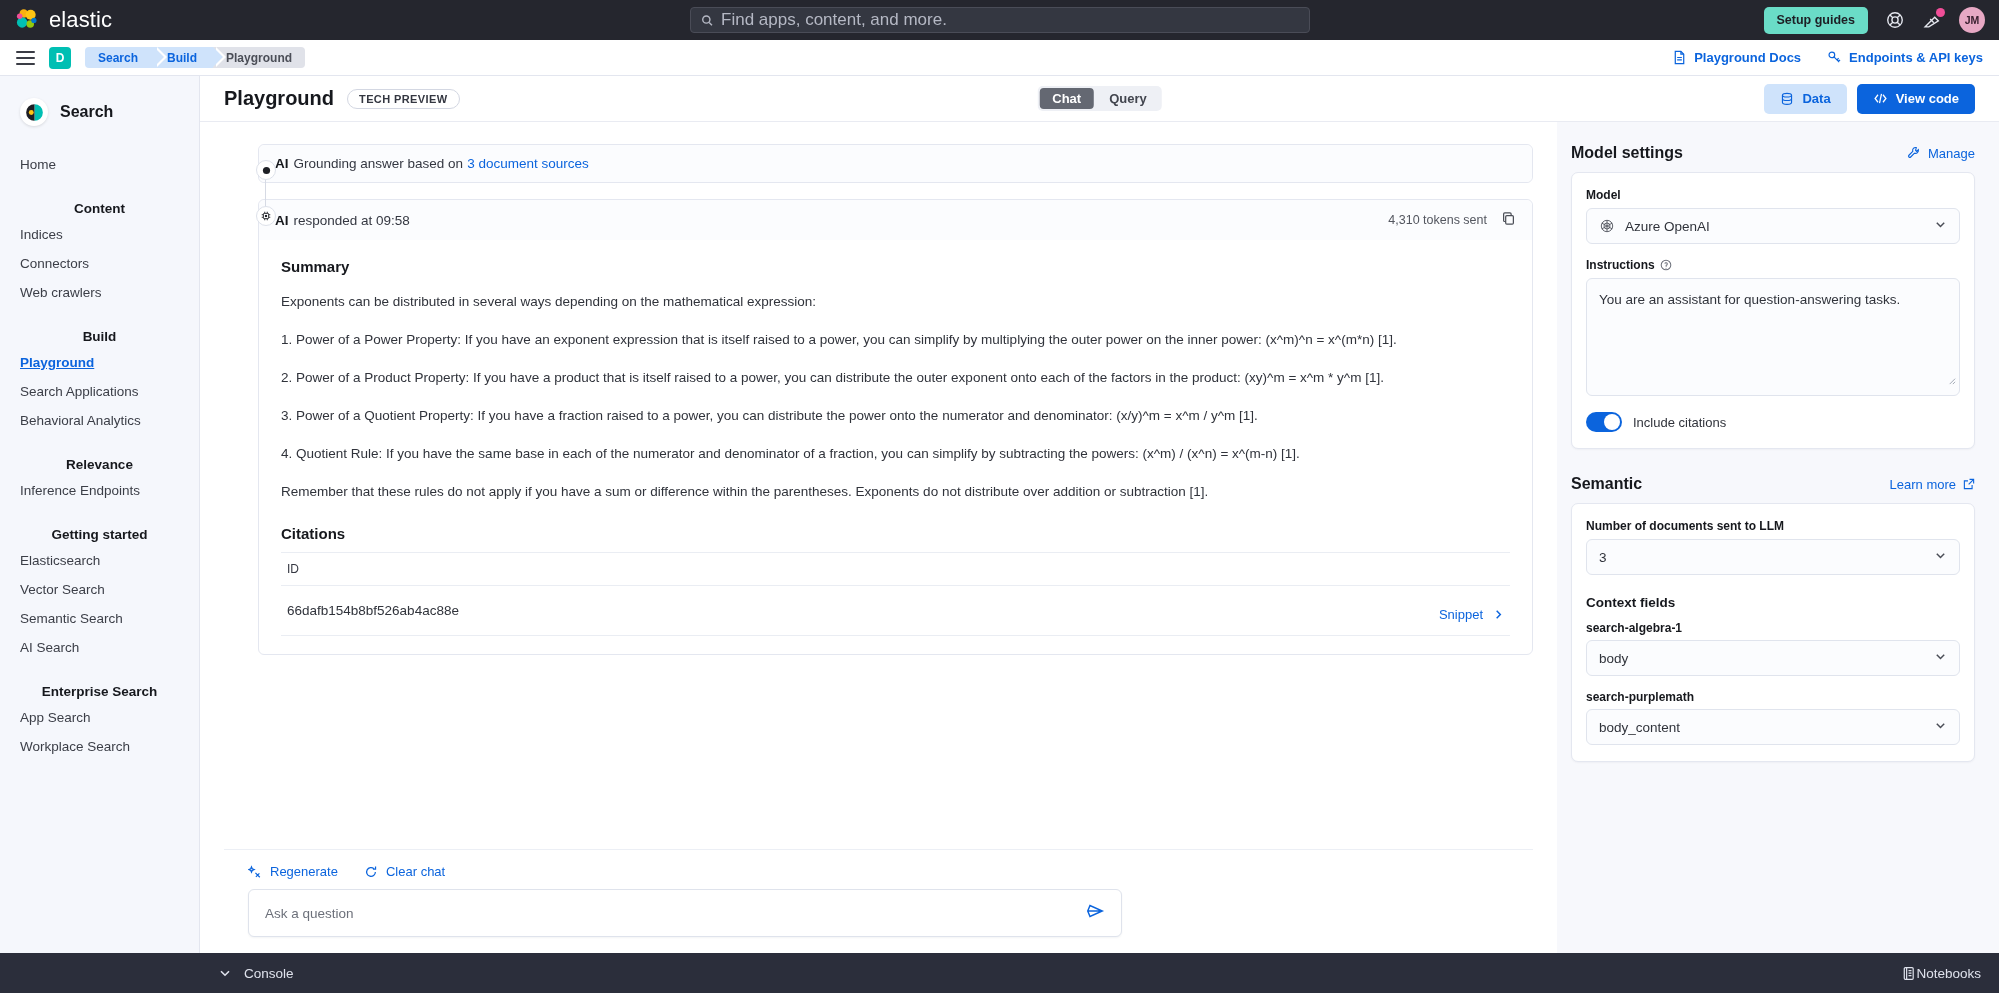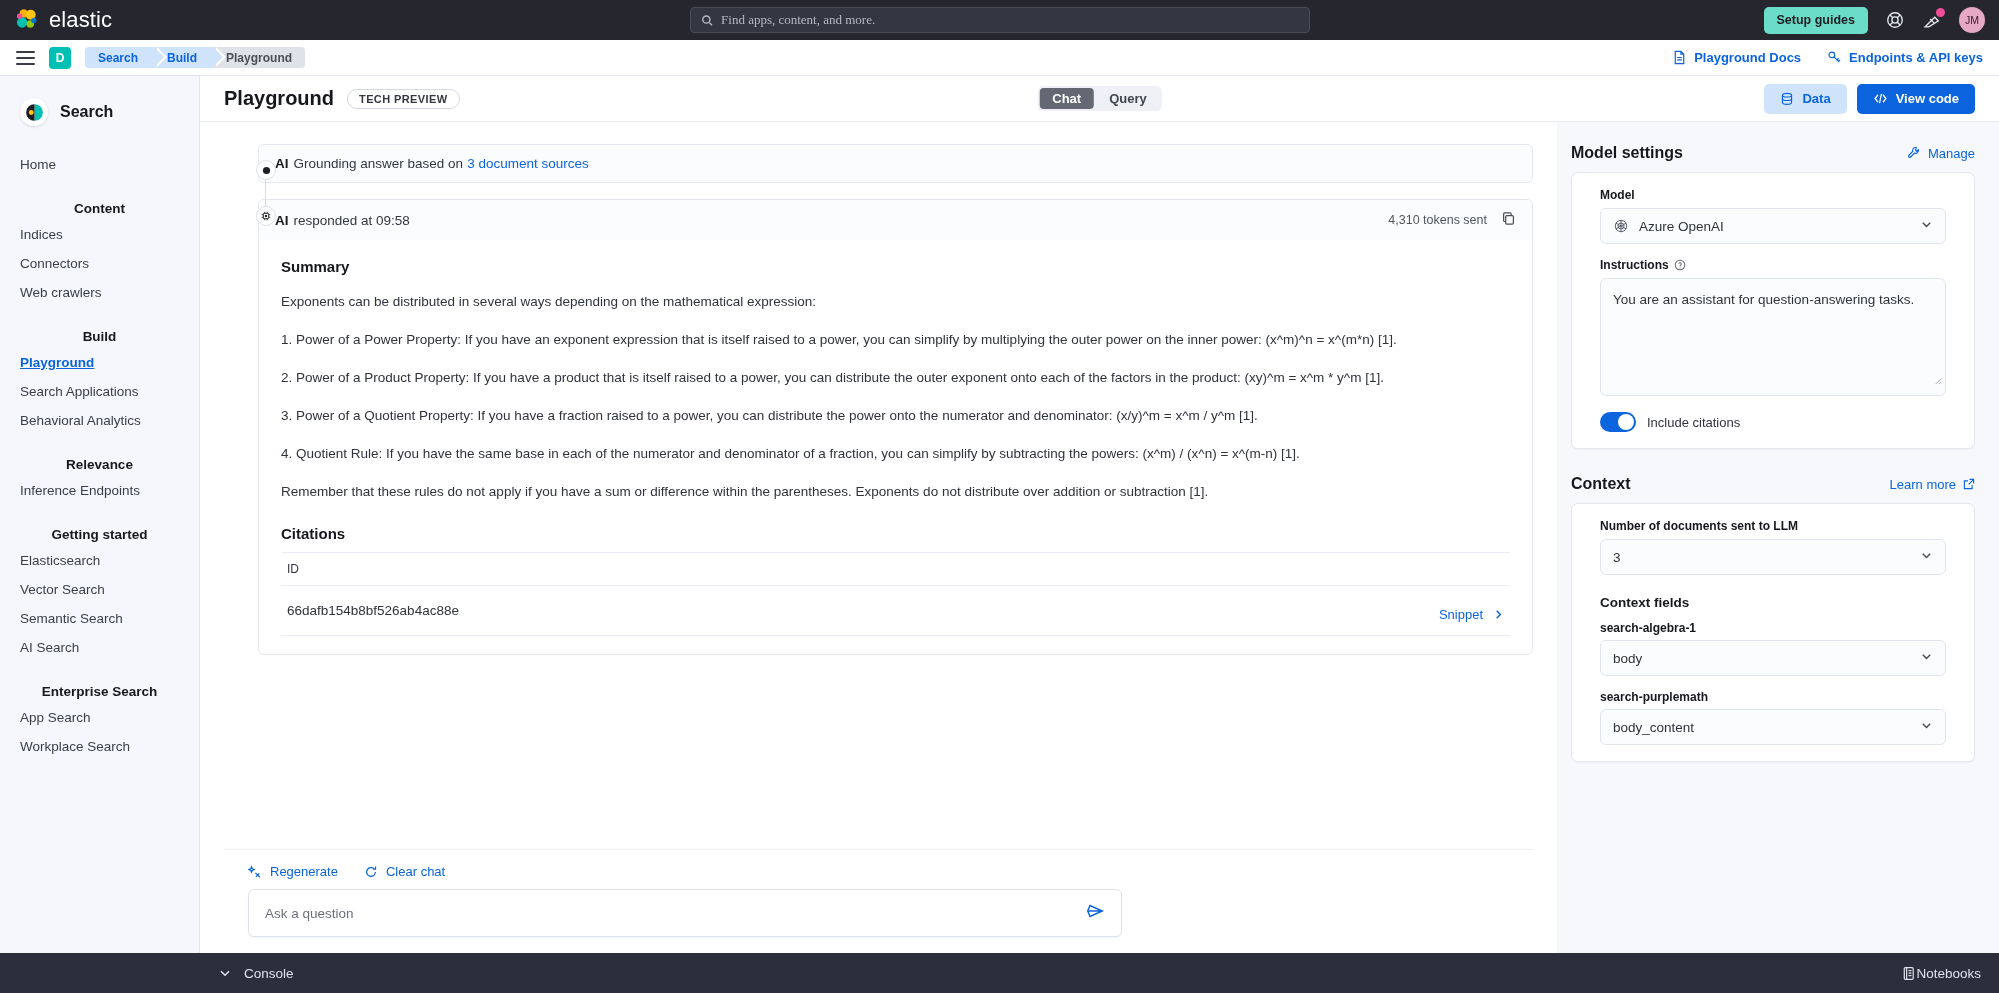--- a/index.html
+++ b/index.html
@@ -19,37 +19,37 @@
   }
   .brand { display: flex; align-items: center; gap: 9px; }
   .brand-name { color: #fff; font-size: 22px; letter-spacing: .1px; }
   .global-search {
     position: absolute; left: 50%; transform: translateX(-50%);
     width: 620px; height: 26px; background: #343741; border: 1px solid #4a4c57;
     border-radius: 4px; display: flex; align-items: center; gap: 8px; padding: 0 10px;
   }
   .global-search input {
     background: transparent; border: 0; outline: none; color: #bef264;
-    font-size: 13px; font-family: Liberation Serif, serif; width: 100%;
+    font-size: 17px; font-family: Liberation Sans, sans-serif; width: 100%;
   }
   .global-search input::placeholder { color: #b5b8c4; }
   .topbar-right { margin-left: auto; display: flex; align-items: center; gap: 17px; }
   .setup-btn {
     background: #6ADCC7; color: #1d1e24; border: 0; border-radius: 5px;
     height: 27px; padding: 0 13px; font-size: 12.5px; font-weight: bold;
     font-family: inherit; cursor: pointer;
   }
   .ticon { width: 20px; height: 20px; position: relative; cursor: pointer; color: #e6e8f0; }
   .dot-badge {
     position: absolute; top: -2px; right: -3px; width: 9px; height: 9px;
     border-radius: 50%; background: #F04E98;
   }
   .avatar {
     width: 26px; height: 26px; border-radius: 50%; background: #E7A8C4;
-    color: #3a2030; font-size: 10.5px; font-weight: normal;
+    color: #3a2030; font-size: 10.5px; font-weight: bold;
     display: flex; align-items: center; justify-content: center; cursor: pointer;
   }
 
   
   .crumbbar {
     height: 36px; flex: 0 0 36px; background: #fff;
     border-bottom: 1px solid #e3e6ef;
     display: flex; align-items: center; padding: 0 16px; gap: 14px;
   }
   .hamburger { width: 19px; display: flex; flex-direction: column; gap: 4px; cursor: pointer; }
@@ -193,21 +193,21 @@
   .askbar input::placeholder { color: #6c707a; }
   .send-ico { color: #0b64dd; cursor: pointer; }
 
   
   .settings { width: 442px; flex: 0 0 442px; padding: 22px 24px 0 14px; overflow: hidden; }
   .panel-head { display: flex; align-items: center; margin-bottom: 10px; }
   .panel-title { font-size: 16px; font-weight: bold; color: #16181d; }
   .panel-link { margin-left: auto; color: #0b64dd; font-size: 13px; display: flex; align-items: center; gap: 7px; cursor: pointer; }
   .card {
     background: #fff; border: 1px solid #e4e7f0; border-radius: 7px;
-    padding: 15px 28px 16px; box-shadow: 0 1px 2px rgba(20,30,60,.04);
+    padding: 15px 14px 16px; box-shadow: 0 1px 2px rgba(20,30,60,.04);
   }
   .fld-label { font-size: 12px; font-weight: bold; color: #16181d; margin-bottom: 6px; display: flex; align-items: center; gap: 5px; }
   .select {
     height: 36px; border: 1px solid #e0e4ed; border-radius: 6px; background: #fbfcfe;
     display: flex; align-items: center; padding: 0 12px; font-size: 13.5px;
     color: #30333b; cursor: pointer; gap: 10px;
   }
   .select .chev { margin-left: auto; color: #4a4d56; }
   .textarea {
     border: 1px solid #e0e4ed; border-radius: 6px; background: #fbfcfe;
@@ -523,21 +523,21 @@
 
             <div class="toggle-row">
               <div class="toggle">
                   <i></i>
                 </div>
               <span class="toggle-lbl">Include citations</span>
             </div>
           </div>
 
           <div class="panel-head" style="margin-top:26px">
-            <span class="panel-title">Context</span>
+            <span class="panel-title">Semantic</span>
             <span class="panel-link">
               <span>Learn more</span>
               <svg width="12" height="12" viewBox="0 0 14 14" fill="none" stroke="#0b64dd" stroke-width="1.3">
                 <path d="M7.6 1.6 H12.4 V6.4"></path>
                   <path d="M12.4 1.6 L6.6 7.4"></path>
                   <path d="M10.6 8.2 V12.4 H1.6 V3.4 H5.8"></path>
               </svg>
             </span>
           </div>
 

